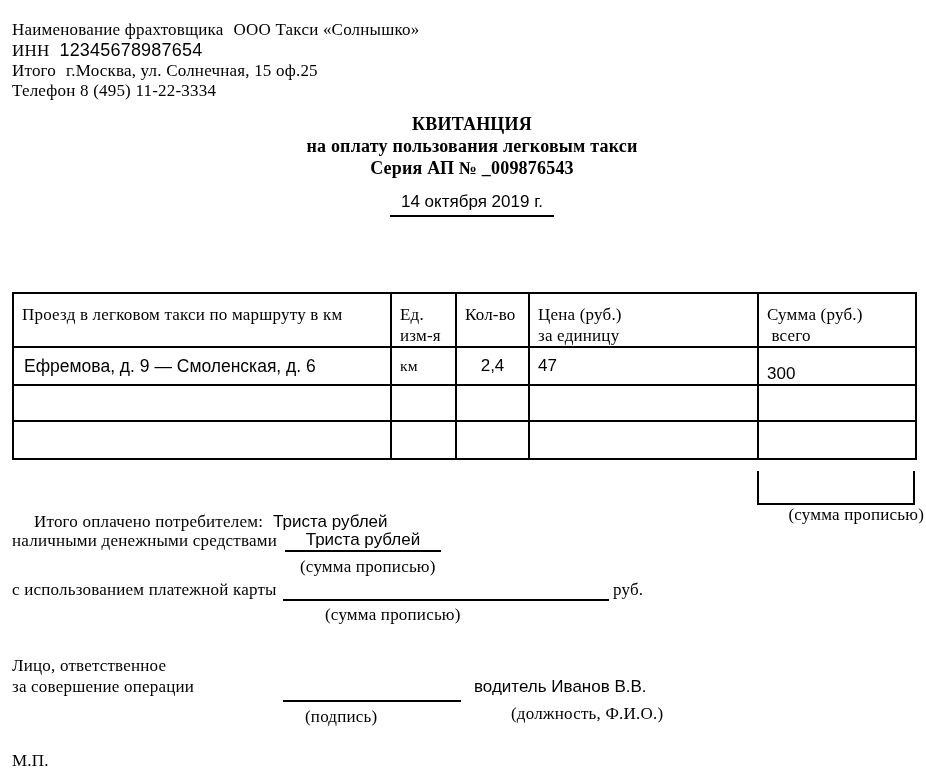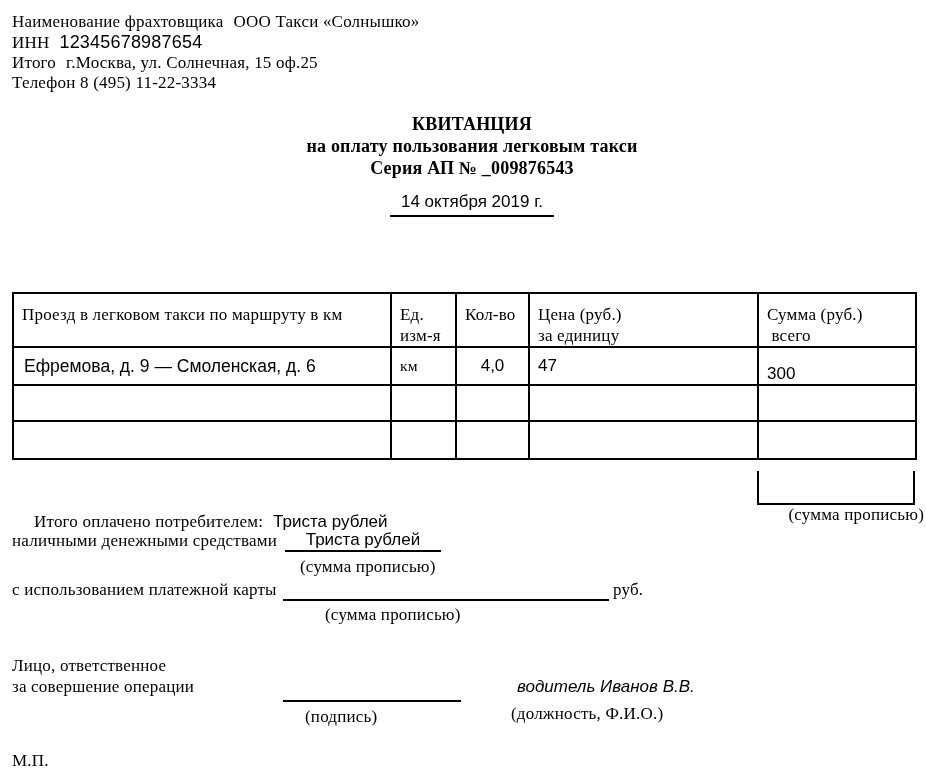--- a/index.html
+++ b/index.html
@@ -9,21 +9,21 @@
     width: 926px;
     height: 780px;
     background: #fff;
     color: #000;
     overflow: hidden;
   }
   .serif { font-family: "Liberation Serif", "DejaVu Serif", serif; letter-spacing: 0.2px; }
   .sans  { font-family: "Liberation Sans", "DejaVu Sans", sans-serif; }
 
   
-  .company { position: absolute; top: 12px; left: 12px; font-size: 17px; line-height: 20px; }
+  .company { position: absolute; top: 20px; left: 12px; font-size: 17px; line-height: 20px; }
   .company .row { white-space: nowrap; }
   .company .gap { display: inline-block; width: 10px; }
   .inn-value { font-size: 18px; }
 
   
   .title-block { position: absolute; top: 113px; left: 9px; width: 926px; text-align: center; }
   .title-block .bold-line { font-size: 18px; font-weight: bold; line-height: 22px; }
   .date-wrap { margin-top: 13px; display: inline-block; }
   .date-text { font-size: 17px; line-height: 20px; }
   .date-underline { width: 164px; border-bottom: 2px solid #000; margin: 3px auto 0 auto; height: 0; }
@@ -63,21 +63,21 @@
   .cash-blank { width: 156px; margin-left: 8px; }
   .card-blank { width: 326px; margin-left: 6px; }
   .paid-value { margin-left: 10px; }
 
   
   .signature { position: absolute; top: 655px; left: 0; width: 926px; font-size: 17px; line-height: 21px; }
   .sig-l1 { position: absolute; top: 0; left: 12px; }
   .sig-l2 { position: absolute; top: 21px; left: 12px; }
   .sig-line { position: absolute; top: 45px; left: 283px; width: 178px; border-bottom: 2px solid #000; height: 0; }
   .sig-cap { position: absolute; top: 51px; left: 305px; }
-  .sig-pos { position: absolute; top: 21px; left: 517px; font-style: italic; }
+  .sig-pos { position: absolute; top: 21px; left: 474px; }
   .sig-pos-cap { position: absolute; top: 48px; left: 511px; }
 
   .stamp { position: absolute; top: 751px; left: 12px; font-size: 17px; }
 </style>
 </head>
 <body>
 
 <div class="page">
 
   <div class="company serif">
@@ -121,21 +121,21 @@
 изм-я</th>
         <th class="hdr serif">Кол-во</th>
         <th class="hdr serif prewrap">Цена (руб.)
 за единицу</th>
         <th class="hdr serif prewrap">Сумма (руб.)
  всего</th>
       </tr>
       <tr style="height:32px">
         <td class="cell-route sans">Ефремова, д. 9 — Смоленская, д. 6</td>
         <td class="cell-unit serif">км</td>
-        <td class="cell-qty sans">4,0</td>
+        <td class="cell-qty sans">2,4</td>
         <td class="cell-price sans">47</td>
         <td class="cell-sum sans">300</td>
       </tr>
       <tr style="height:36px">
         <td class="cell-route sans"></td>
         <td class="cell-unit serif"></td>
         <td class="cell-qty sans"></td>
         <td class="cell-price sans"></td>
         <td class="cell-sum sans"></td>
       </tr>

